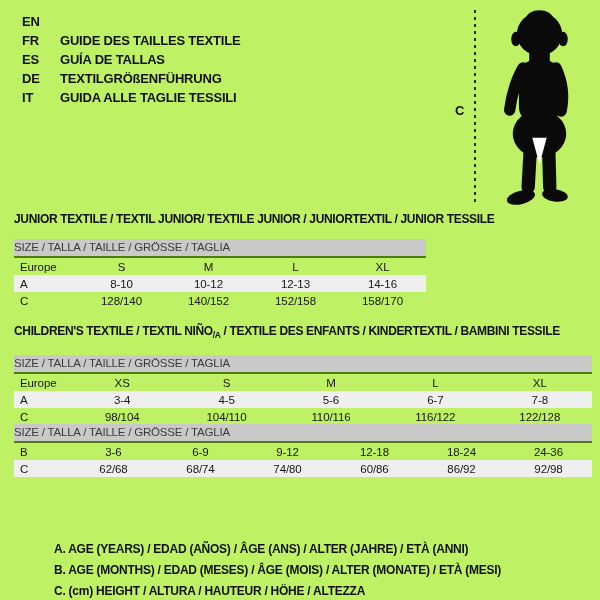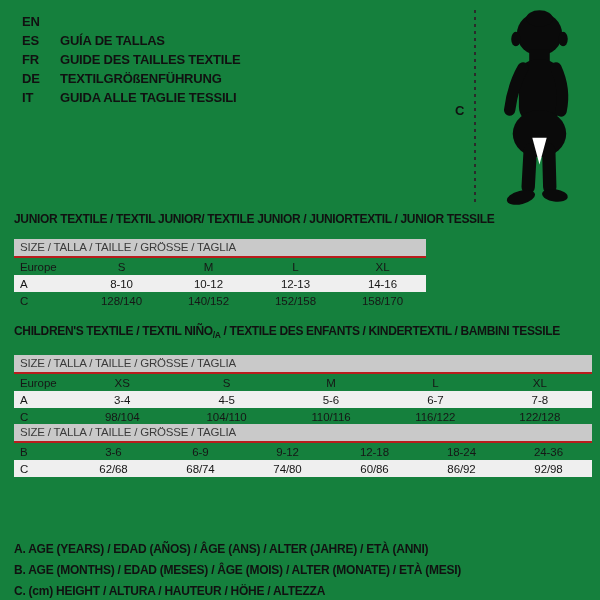--- a/index.html
+++ b/index.html
@@ -1,68 +1,68 @@
 <!DOCTYPE html>
 <html><head>
 <meta charset="utf-8">
 <style>
   html,body{margin:0;padding:0;background:#fff;}
   .page{
-    position:relative;width:600px;height:600px;background:#15803d;overflow:hidden;
+    position:relative;width:600px;height:600px;background:#bef264;overflow:hidden;
     font-family:"Liberation Sans",sans-serif;color:#111;
     -webkit-font-smoothing:antialiased;
   }
   
   .langs{position:absolute;left:22px;top:12px;}
   .lang-row{display:flex;height:19px;line-height:19px;font-size:13px;font-weight:700;letter-spacing:-0.2px;}
   .lang-row .code{width:38px;}
   
   .dotline{
     position:absolute;left:474px;top:10px;width:2px;height:196px;
     background:repeating-linear-gradient(to bottom,#2b2b2b 0 3px,transparent 3px 7px);
   }
   .c-label{position:absolute;left:455px;top:103px;font-size:13px;font-weight:700;}
   .baby{position:absolute;left:486px;top:6px;}
   
   .tbl{position:absolute;left:14px;width:578px;}
   .ttitle{margin:0 10px 12px 0;font-size:12px;line-height:15px;font-weight:700;letter-spacing:-0.35px;}
   .ttitle sub{font-size:8.5px;}
   .t3 .ttitle{margin-bottom:13px;}
   .bar{
-    background:#c9c9c9;border-bottom:2px solid #b91c1c;height:17px;line-height:17px;
-    padding-left:6px;font-size:11.5px;color:#3b3b3b;letter-spacing:-0.2px;
+    background:#c9c9c9;border-bottom:2px solid #4d7c0f;height:17px;line-height:17px;
+    font-size:11.5px;color:#3b3b3b;letter-spacing:-0.2px;
   }
   table.grid{width:100%;border-collapse:collapse;table-layout:fixed;font-size:11.5px;color:#161616;}
   table.grid td{height:17px;text-align:center;padding:0;letter-spacing:-0.1px;overflow:hidden;white-space:nowrap;}
   table.grid td.rowlabel{text-align:left;padding-left:6px;}
   table.grid tr:nth-child(even){background:#efefef;}
   .t1 .twrap{width:412px;}
   .t1 td.rowlabel{width:58px;}
   .t2 td.rowlabel{width:50px;}
   .t3 td.rowlabel{width:50px;}
   
   .notes{position:absolute;left:14px;top:539px;}
-  .note{height:21px;line-height:21px;font-size:12px;font-weight:700;letter-spacing:-0.25px;}
+  .note{height:21px;line-height:21px;font-size:12px;font-weight:700;letter-spacing:-0.25px;margin-left:40px;}
 </style>
 </head>
 <body>
 
 <div class="page">
 
   <header class="langs">
     <div class="lang-row">
       <span class="code">EN</span>
     </div>
     <div class="lang-row">
+      <span class="code">FR</span>
+      <span>GUIDE DES TAILLES TEXTILE</span>
+    </div>
+    <div class="lang-row">
       <span class="code">ES</span>
       <span>GUÍA DE TALLAS</span>
-    </div>
-    <div class="lang-row">
-      <span class="code">FR</span>
-      <span>GUIDE DES TAILLES TEXTILE</span>
     </div>
     <div class="lang-row">
       <span class="code">DE</span>
       <span>TEXTILGRÖßENFÜHRUNG</span>
     </div>
     <div class="lang-row">
       <span class="code">IT</span>
       <span>GUIDA ALLE TAGLIE TESSILI</span>
     </div>
   </header>

